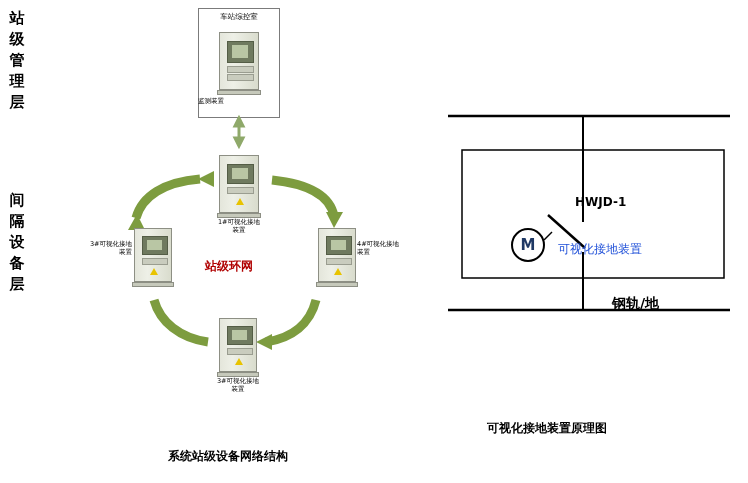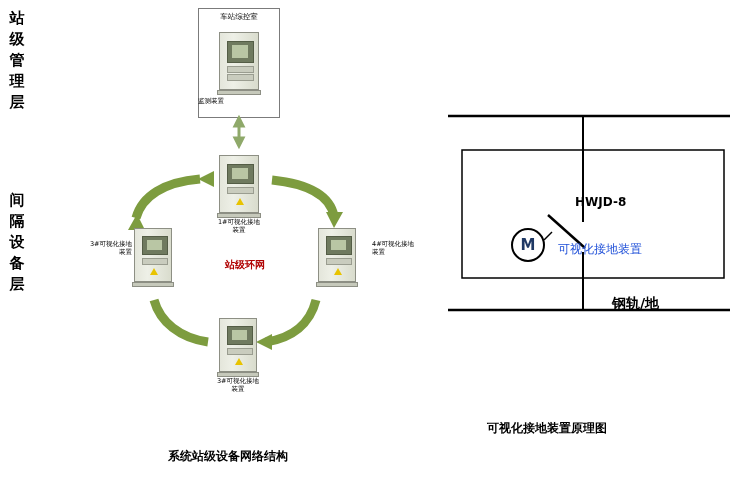--- a/index.html
+++ b/index.html
@@ -109,24 +109,24 @@
     text-align: left;
     font-size: 6.5px;
     color: #000;
   }
   
   #ring-label {
     position: absolute;
     left: 205px;
     top: 258px;
     width: 60px;
-    font-size: 10px;
+    font-size: 12px;
     font-weight: bold;
     color: #b00000;
-    text-align: right;
+    text-align: left;
   }
   
   .fig-caption {
     position: absolute;
     font-size: 12px;
     font-weight: bold;
     color: #000;
   }
   #caption-left { left: 168px; top: 448px; }
   #caption-right { left: 487px; top: 420px; }
@@ -274,21 +274,21 @@
   <div class="device" style="left:318px; top:228px;">
     <div class="dev-box" style="width:38px; height:54px;">
       <div class="dev-screen" style="left:7px; top:7px; width:24px; height:17px;">
         <div class="dev-screen-inner" style="left:4px; top:3px; width:15px; height:10px;"></div>
       </div>
       <div class="dev-slot" style="left:7px; top:29px; width:24px; height:5px;"></div>
       <div class="dev-warn" style="left:15px; top:39px;"></div>
     </div>
     <div class="dev-base" style="left:-2px; top:54px; width:42px; height:5px;"></div>
   </div>
-  <div class="dev-caption" style="left:357px; top:240px; text-align:left;padding-left:15px;">4#可视化接地装置</div>
+  <div class="dev-caption" style="left:357px; top:240px; text-align:left;">4#可视化接地装置</div>
 
   <div class="device" style="left:219px; top:318px;">
     <div class="dev-box" style="width:38px; height:54px;">
       <div class="dev-screen" style="left:7px; top:7px; width:24px; height:17px;">
         <div class="dev-screen-inner" style="left:4px; top:3px; width:15px; height:10px;"></div>
       </div>
       <div class="dev-slot" style="left:7px; top:29px; width:24px; height:5px;"></div>
       <div class="dev-warn" style="left:15px; top:39px;"></div>
     </div>
     <div class="dev-base" style="left:-2px; top:54px; width:42px; height:5px;"></div>
@@ -301,20 +301,20 @@
         <div class="dev-screen-inner" style="left:4px; top:3px; width:15px; height:10px;"></div>
       </div>
       <div class="dev-slot" style="left:7px; top:29px; width:24px; height:5px;"></div>
       <div class="dev-warn" style="left:15px; top:39px;"></div>
     </div>
     <div class="dev-base" style="left:-2px; top:54px; width:42px; height:5px;"></div>
   </div>
   <div class="dev-caption" style="left:86px; top:240px; text-align:right;">3#可视化接地装置</div>
 
   <div id="rail-label">钢轨/地</div>
-  <div id="hwjd-title">HWJD-8</div>
+  <div id="hwjd-title">HWJD-1</div>
   <div id="hwjd-sub">可视化接地装置</div>
   <div id="motor-letter">M</div>
 
   <div class="fig-caption" id="caption-left">系统站级设备网络结构</div>
   <div class="fig-caption" id="caption-right">可视化接地装置原理图</div>
 
 </div>
 
 </body></html>

